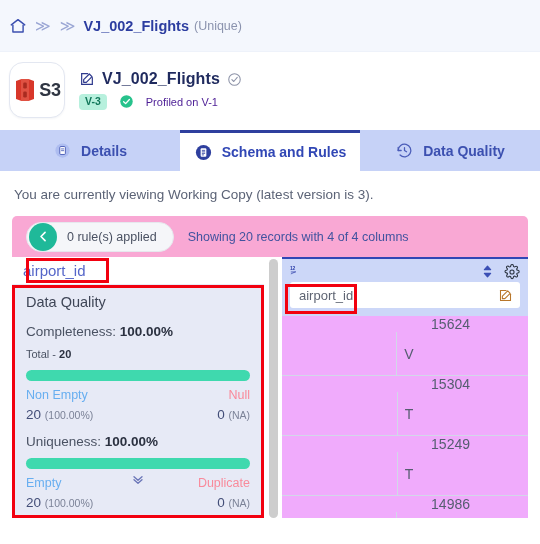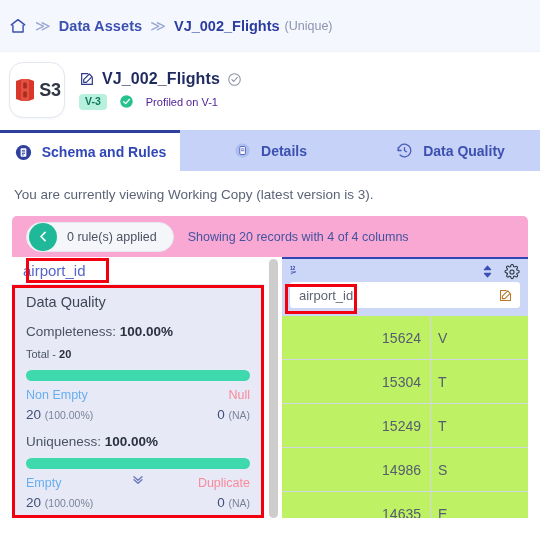--- a/index.html
+++ b/index.html
@@ -156,22 +156,22 @@
     margin: 1px 8px 0 8px; height: 26px; background:#fff; border-radius:3px;
     display:flex; align-items:center; justify-content:space-between;
     padding: 0 7px 0 9px;
     font-size: 13px; color:#5e6472;
   }
   .colfilter-box {
     position:absolute; left:3px; top:25px; width:72px; height:30px;
     border: 3px solid #f2000f; pointer-events:none; z-index:4;
   }
   .trow {
-    height: 44px; background:#bef264; border-bottom: 1px solid #d2d7e8;
-    display:flex; align-items:center;
+    height: 60px; background:#f0abfc; border-bottom: 1px solid #d2d7e8;
+    display:flex; align-items:center;flex-direction:column;
   }
   .tcell-num {
     width: 148px; flex:none; text-align:right; padding-right: 9px;
     font-size: 14px; color:#555d70;
   }
   .tcell-txt {
     flex:1 1 auto; padding-left: 7px; font-size: 14px; color:#555d70;
     border-left: 1px solid #d2d7e8; height:100%; display:flex; align-items:center;
     overflow:hidden; white-space:nowrap;
   }
@@ -182,21 +182,20 @@
 <div id="app">
 
   <div class="breadcrumb">
     <span style="display:flex;align-items:center;">
       <svg class="bc-home" viewBox="0 0 24 24" fill="none" stroke="#3c50b0" stroke-width="1.9" stroke-linecap="round" stroke-linejoin="round">
         <path d="M3 10.5 12 3.5l9 7"></path>
           <path d="M5.2 10.8V20h13.6v-9.2"></path>
       </svg>
     </span>
     <span class="bc-sep">≫</span>
-    <a class="bc-link">Data Assets</a>
     <span class="bc-sep">≫</span>
     <span class="bc-current">VJ_002_Flights</span>
     <span class="bc-default">(Unique)</span>
   </div>
 
   <div class="asset-header">
     <div class="s3-tile">
       <span style="display:flex;">
         <svg width="24" height="26" viewBox="0 0 24 26" fill="none">
           <path d="M3 4 L8.5 2 L8.5 24 L3 22 Z" fill="#d8372a"></path>
@@ -234,39 +233,39 @@
             <circle cx="12" cy="12" r="10" fill="#27c28c"></circle>
             <path d="M7.4 12.3 10.6 15.4 16.6 8.8" stroke="#fff" stroke-width="2.1" fill="none" stroke-linecap="round" stroke-linejoin="round"></path>
           </svg>
         </span>
         <span class="profiled-text">Profiled on V-1</span>
       </div>
     </div>
   </div>
 
   <div class="tabs">
+    <div class="tab">
+      <span style="display:flex;">
+        <svg class="tab-ico" viewBox="0 0 24 24" fill="none">
+          <rect x="3" y="3" width="18" height="18" rx="9" fill="#aebdf0"></rect>
+          <rect x="8.6" y="7" width="7" height="10" rx="1.2" fill="#fff" stroke="#3c50b0" stroke-width="1.1"></rect>
+          <path d="M10.2 10h3.8M10.2 12.2h3.8" stroke="#3c50b0" stroke-width="1"></path>
+        </svg>
+      </span>
+      <span>Details</span>
+    </div>
     <div class="tab active">
       <span style="display:flex;">
         <svg class="tab-ico" viewBox="0 0 24 24" fill="none">
           <circle cx="12" cy="12" r="9.6" fill="#2e3f9e"></circle>
           <rect x="8.4" y="6.7" width="7.2" height="10.6" rx="1.2" fill="#fff"></rect>
           <path d="M9.9 9.3h4.2M9.9 11.2h4.2M9.9 13.1h4.2M9.9 15h2.6" stroke="#2e3f9e" stroke-width="1.05"></path>
         </svg>
       </span>
       <span>Schema and Rules</span>
-    </div>
-    <div class="tab">
-      <span style="display:flex;">
-        <svg class="tab-ico" viewBox="0 0 24 24" fill="none">
-          <rect x="3" y="3" width="18" height="18" rx="9" fill="#aebdf0"></rect>
-          <rect x="8.6" y="7" width="7" height="10" rx="1.2" fill="#fff" stroke="#3c50b0" stroke-width="1.1"></rect>
-          <path d="M10.2 10h3.8M10.2 12.2h3.8" stroke="#3c50b0" stroke-width="1"></path>
-        </svg>
-      </span>
-      <span>Details</span>
     </div>
     <div class="tab">
       <span style="display:flex;">
         <svg class="tab-ico" viewBox="0 0 24 24" fill="none" stroke="#4a5cb8" stroke-width="1.6" stroke-linecap="round" stroke-linejoin="round">
           <path d="M4 12a8 8 0 1 1 2.4 5.7"></path>
             <path d="M4 8.2V12h3.8"></path>
             <path d="M12 8.4V12l2.6 1.6"></path>
         </svg>
       </span>
       <span>Data Quality</span>

